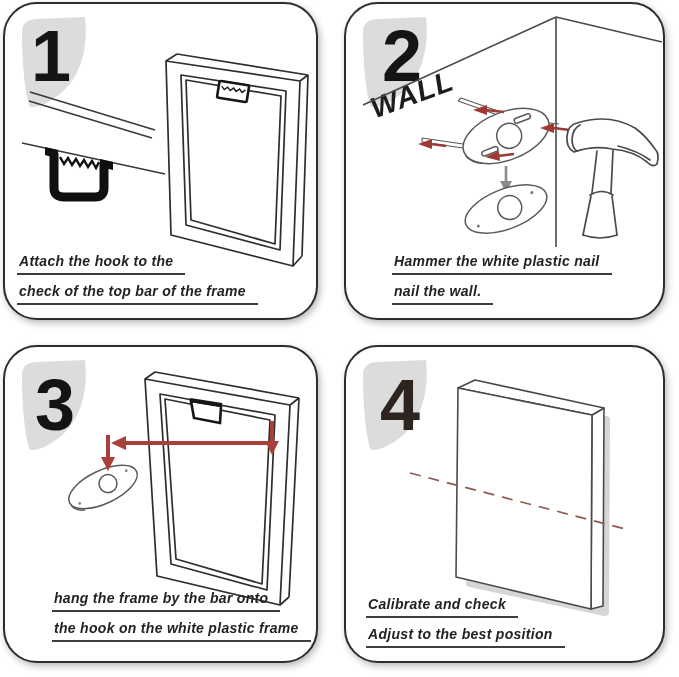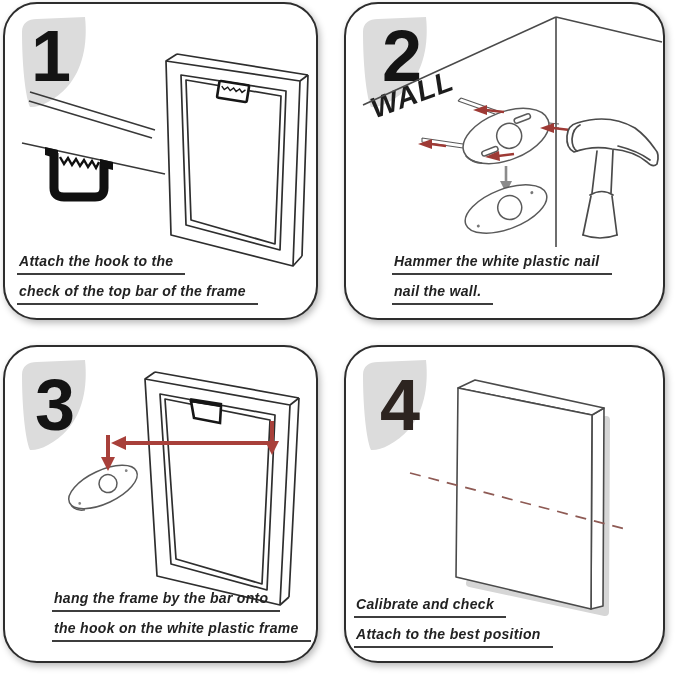--- a/index.html
+++ b/index.html
@@ -26,21 +26,21 @@
   #panel-3 .num{left:30px;top:22px;}
   #panel-4 .num{left:34px;top:22px;color:#2d2420;}
   .wall-label{
     position:absolute;left:20px;top:90px;transform:rotate(-20deg);transform-origin:left top;
     font-size:29px;font-weight:700;font-style:italic;letter-spacing:1px;color:#1c1c1c;
   }
   .caption{position:absolute;}
   #panel-1 .caption{left:12px;bottom:13px;}
   #panel-2 .caption{left:34px;bottom:13px;margin-left:12px;}
   #panel-3 .caption{left:12px;bottom:19px;margin-left:35px;}
-  #panel-4 .caption{left:8px;bottom:13px;}
+  #panel-4 .caption{left:20px;bottom:13px;}
   .cap-line{
     display:table;font-style:italic;font-weight:700;font-size:14px;color:#222222;
     letter-spacing:0.3px;white-space:nowrap;border-bottom:2px solid #3d3d3d;
     padding:0 12px 4px 2px;margin-top:8px;
   }
 </style>
 </head>
 <body>
 
 <div class="panel" id="panel-1">
@@ -190,15 +190,15 @@
     <path d="M260,73 L259,265 L124,236" stroke="#d6d6d6" stroke-width="8" fill="none" stroke-linejoin="round" stroke-linecap="round"></path>
     <g stroke="#4a4a4a" stroke-width="1.6" fill="#ffffff" stroke-linejoin="round">
       <path d="M246,68 L258,61 L257,259 L245,262 Z"></path>
       <path d="M112,41 L129,33 L258,61 L246,68 Z"></path>
       <path d="M112,41 L246,68 L245,262 L110,230 Z"></path>
     </g>
     <path d="M64,126 L283,183" stroke="#8e5a54" stroke-width="1.7" stroke-dasharray="11,8" fill="none"></path>
   </svg>
   <div class="caption">
     <span class="cap-line">Calibrate and check</span>
-    <span class="cap-line">Attach to the best position</span>
+    <span class="cap-line">Adjust to the best position</span>
   </div>
 </div>
 
 </body></html>

